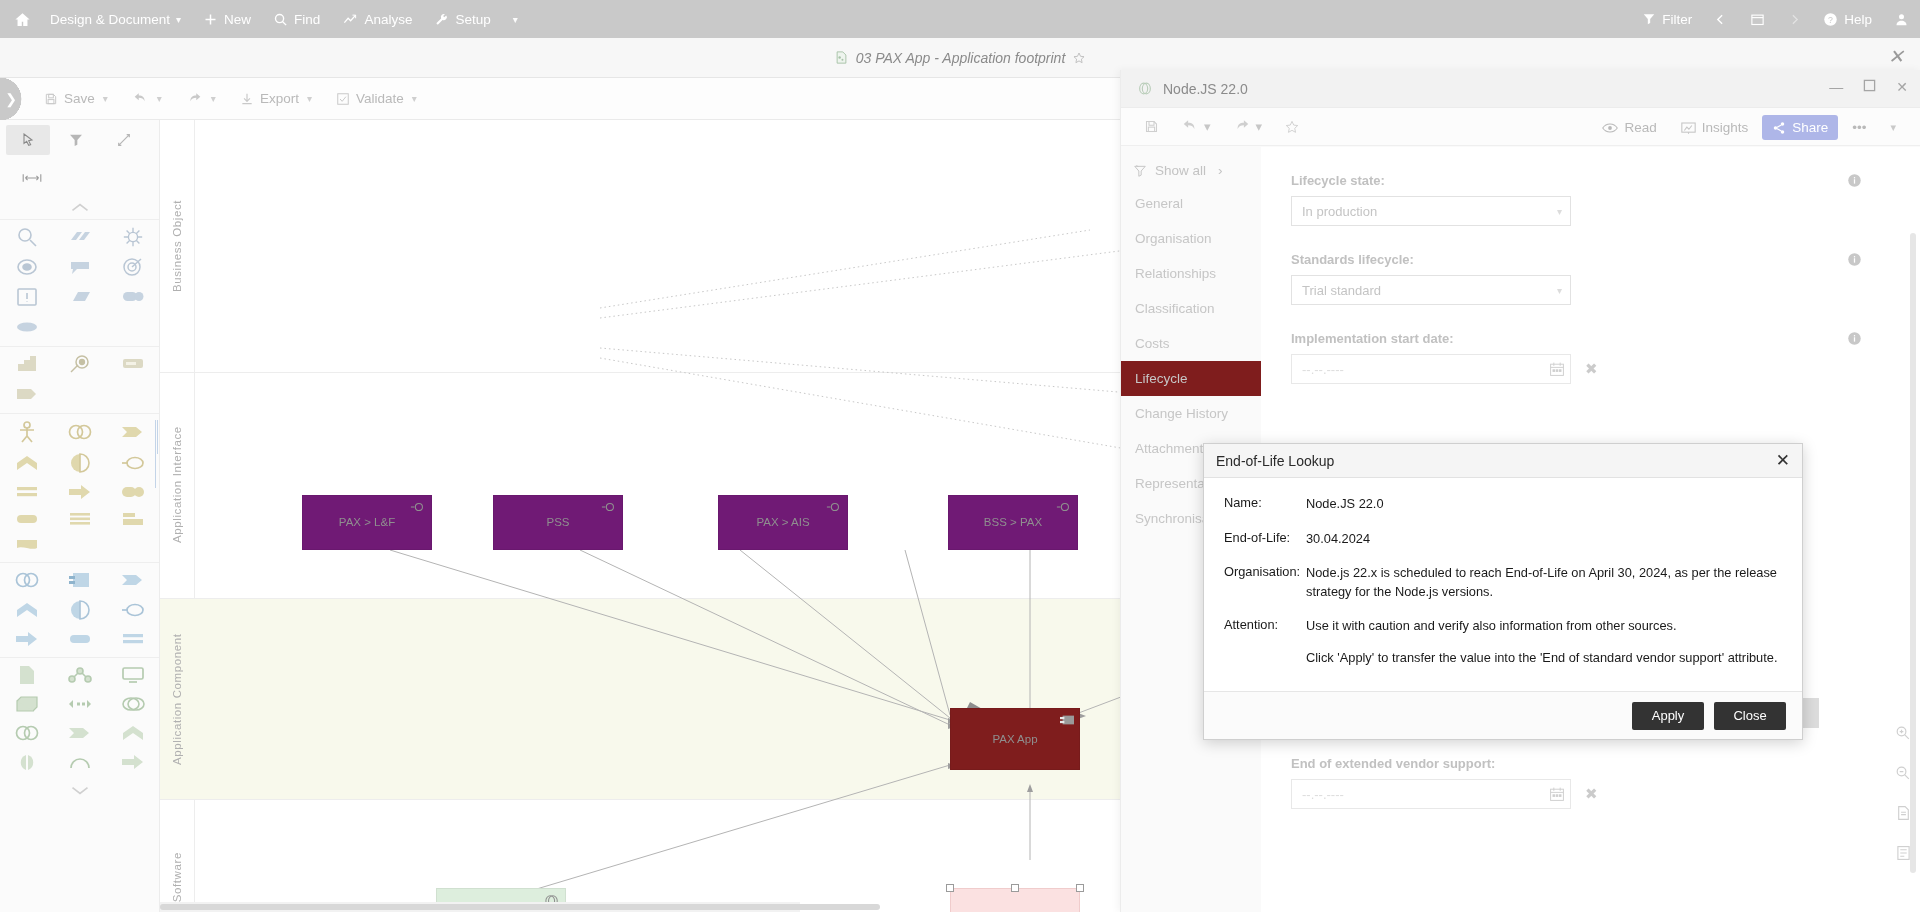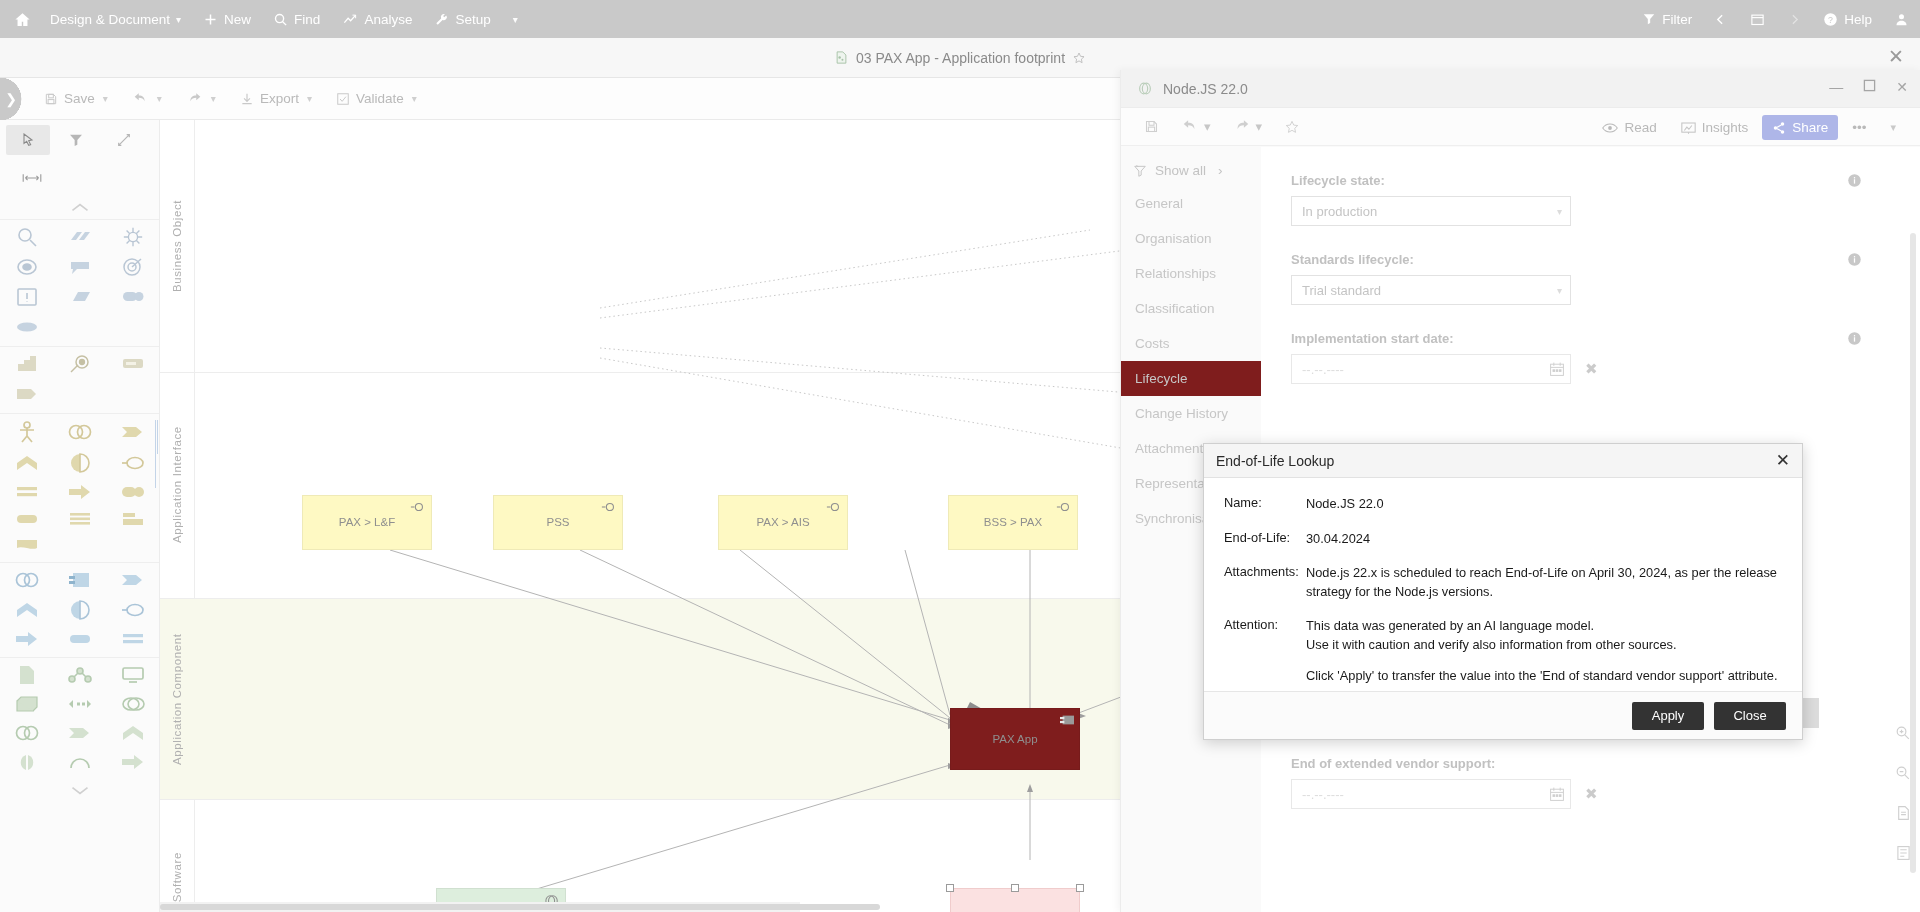--- a/index.html
+++ b/index.html
@@ -27,21 +27,21 @@
   .topbar .tb-item:first-child { padding-left: 14px; padding-right: 8px; }
   .tb-caret { font-size: 10px; opacity: .95; }
   .tb-spacer { flex: 1 1 auto; }
   .ico { display:inline-block; line-height:1; }
   .ico svg { display:block; }
 
   
   .docbar {
     position: absolute; top: 38px; left: 0; width: 1920px; height: 40px;
     background: #f7f7f7; border-bottom: 1px solid #e6e6e6;
-    display: flex; align-items: center; justify-content: center;
+    display: flex; align-items: center; justify-content: center; font-style: italic;
   }
   .docbar .doc-title {
     display: flex; align-items: center; gap: 7px;
     font-size: 14px; color: #8a8a8a;
   }
   .docbar .doc-close {
     position: absolute; right: 16px; top: 9px;
     font-size: 19px; color: #9a9a9a; line-height: 1;
   }
 
@@ -111,21 +111,21 @@
   .lane-vline { position: absolute; top: 0; bottom: 0; width: 1px; background: #ededed; }
   .lane-hl { position:absolute; left:0; right:0; background:#f8f9ec; }
 
   .node {
     position: absolute; border: 1px solid rgba(0,0,0,0.06);
     display: flex; align-items: center; justify-content: center;
     text-align: center; font-size: 11.5px; color: #8f8f8f; line-height: 1.25;
     padding: 4px 6px;
   }
   .node.biz { background: #fdefc4; }
-  .node.iface { background: #fef9c3; text-align: right; }
+  .node.iface { background: #701a75; text-align: right; }
   .node.app { background: #7f1d1d; }
   .node.sw-green { background: #ddeedd; color:#9a9a9a;}
   .node.sw-red { background: #fbe1e1; color:#c08a8a; border-color:#f0cccc; }
   .node .corner {
     position: absolute; right: 5px; top: 5px; color: #9a9a9a;
   }
   .handle {
     position: absolute; width: 8px; height: 8px; background: #ffffff;
     border: 1px solid #9b9b9b;
   }
@@ -1019,27 +1019,26 @@
     <div class="modal-body">
       <div class="mrow">
         <div class="mlab">Name:</div>
         <div class="mval">Node.JS 22.0</div>
       </div>
       <div class="mrow">
         <div class="mlab">End-of-Life:</div>
         <div class="mval">30.04.2024</div>
       </div>
       <div class="mrow">
-        <div class="mlab">Attachments:</div>
+        <div class="mlab">Organisation:</div>
         <div class="mval">Node.js 22.x is scheduled to reach End-of-Life on April 30, 2024, as per the release strategy for the Node.js versions.</div>
       </div>
       <div class="mrow">
         <div class="mlab">Attention:</div>
         <div class="mval">
-          <div>This data was generated by an AI language model.</div>
           <div>Use it with caution and verify also information from other sources.</div>
           <div class="sub">Click 'Apply' to transfer the value into the 'End of standard vendor support' attribute.</div>
         </div>
       </div>
     </div>
     <div class="modal-foot">
       <div class="mbtn">Apply</div>
       <div class="mbtn">Close</div>
     </div>
   </div>

